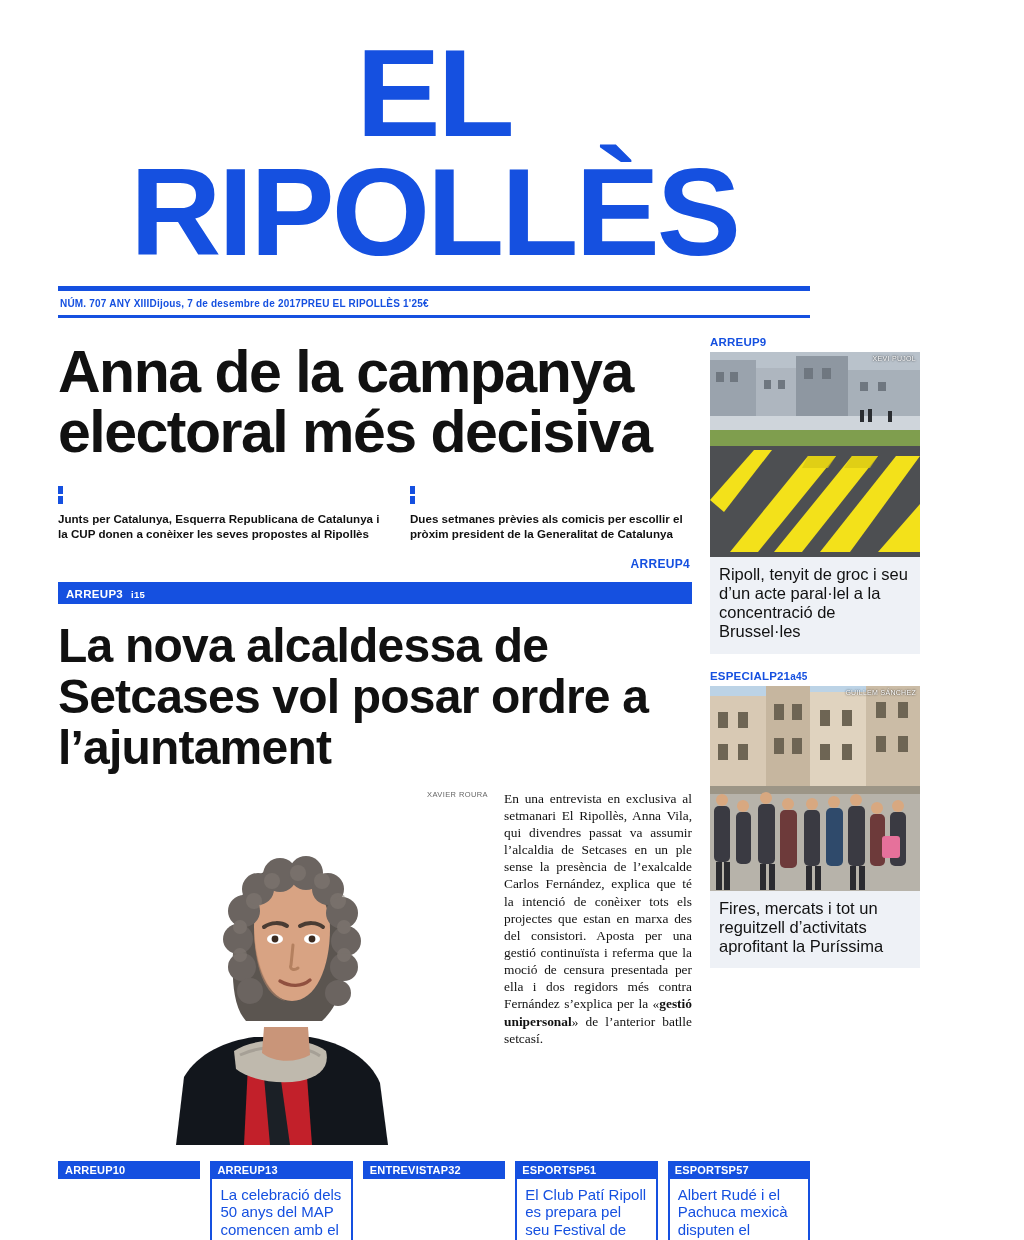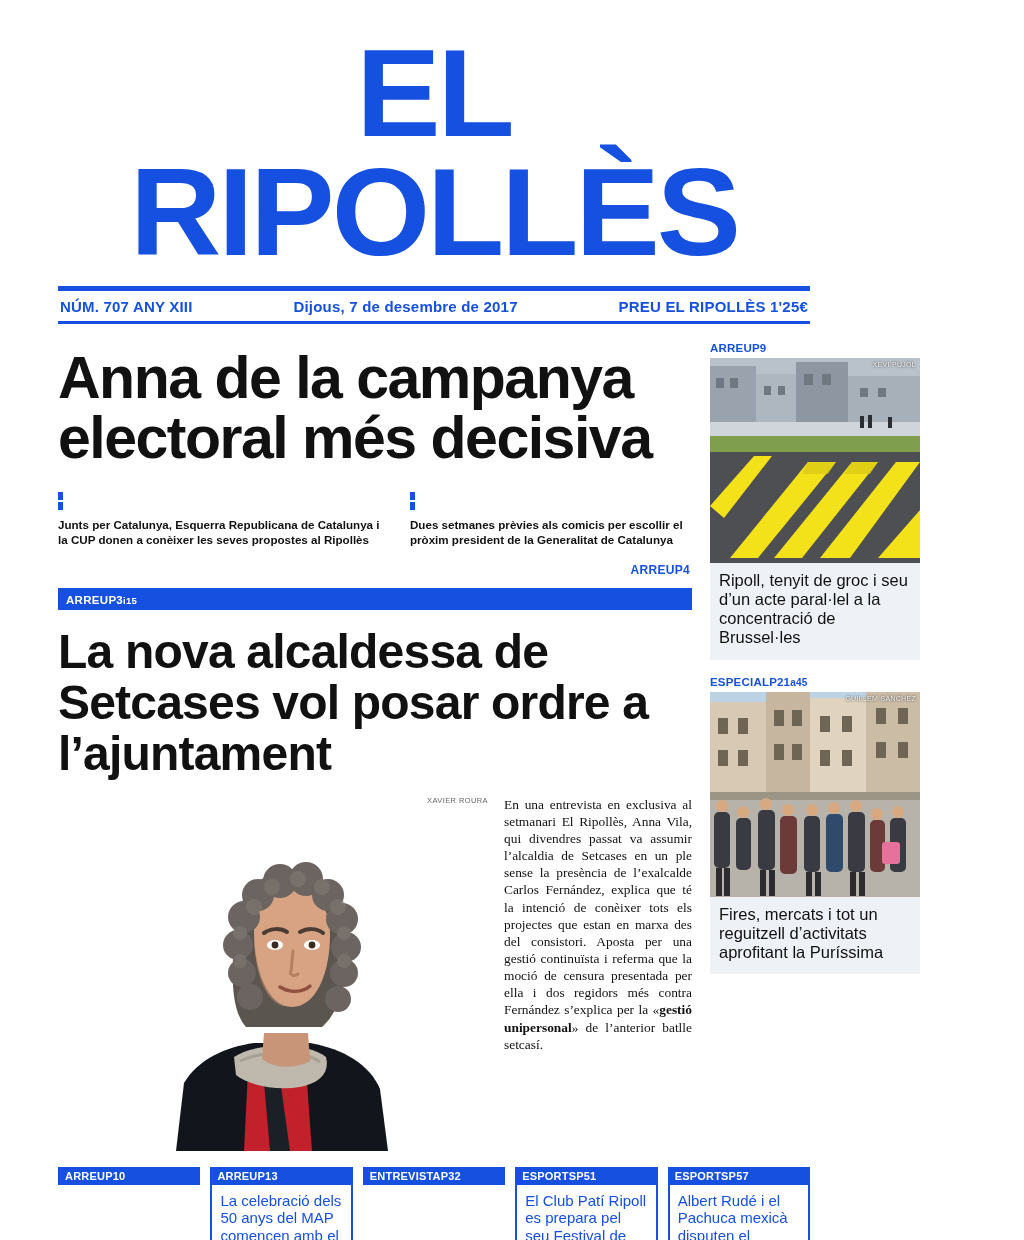--- a/index.html
+++ b/index.html
@@ -20,22 +20,22 @@
     font-weight:bold;
     font-size:124px;
     line-height:0.96;
     letter-spacing:-3px;
     color:#1550e0;
     margin:0;
     transform:scaleX(1.02);
   }
   .rule-blue { height:5px; background:#1550e0; margin-top:14px; }
   .infobar {
-    display:flex; justify-content:space-between; align-items:center;
-    font-size:15px; font-weight:bold; color:#1550e0;
+    display:flex; justify-content:flex-start; align-items:center;
+    font-size:10px; font-weight:bold; color:#1550e0;
     padding:7px 2px 6px 2px;
     letter-spacing:0.2px;
   }
   .infobar .mid { color:#1550e0; }
   .rule-blue-thin { height:3px; background:#1550e0; }
 
   
   .content { display:flex; gap:18px; margin-top:18px; }
   .col-left { width:680px; }
   .col-right { width:210px; }
@@ -110,21 +110,21 @@
     background:#1550e0; color:#fff; font-size:11px; font-weight:bold;
     padding:3px 7px; letter-spacing:0.2px;
   }
   .teaser-head .pg { font-weight:bold; }
   .teaser-body {
     border:2px solid #1550e0; border-top:none;
     color:#1550e0; font-size:15px; line-height:1.18;
     padding:7px 8px 10px 8px; min-height:96px;
     font-family:"Liberation Sans", sans-serif;
   }
-  .small-caps { font-size:9.5px; }
+  .small-caps { font-size:9.5px;padding-left:8px; }
 </style>
 </head>
 <body>
 
 <div class="page">
 
   <div class="masthead">
     <div class="masthead-title">EL RIPOLLÈS</div>
   </div>
   <div class="rule-blue"></div>

